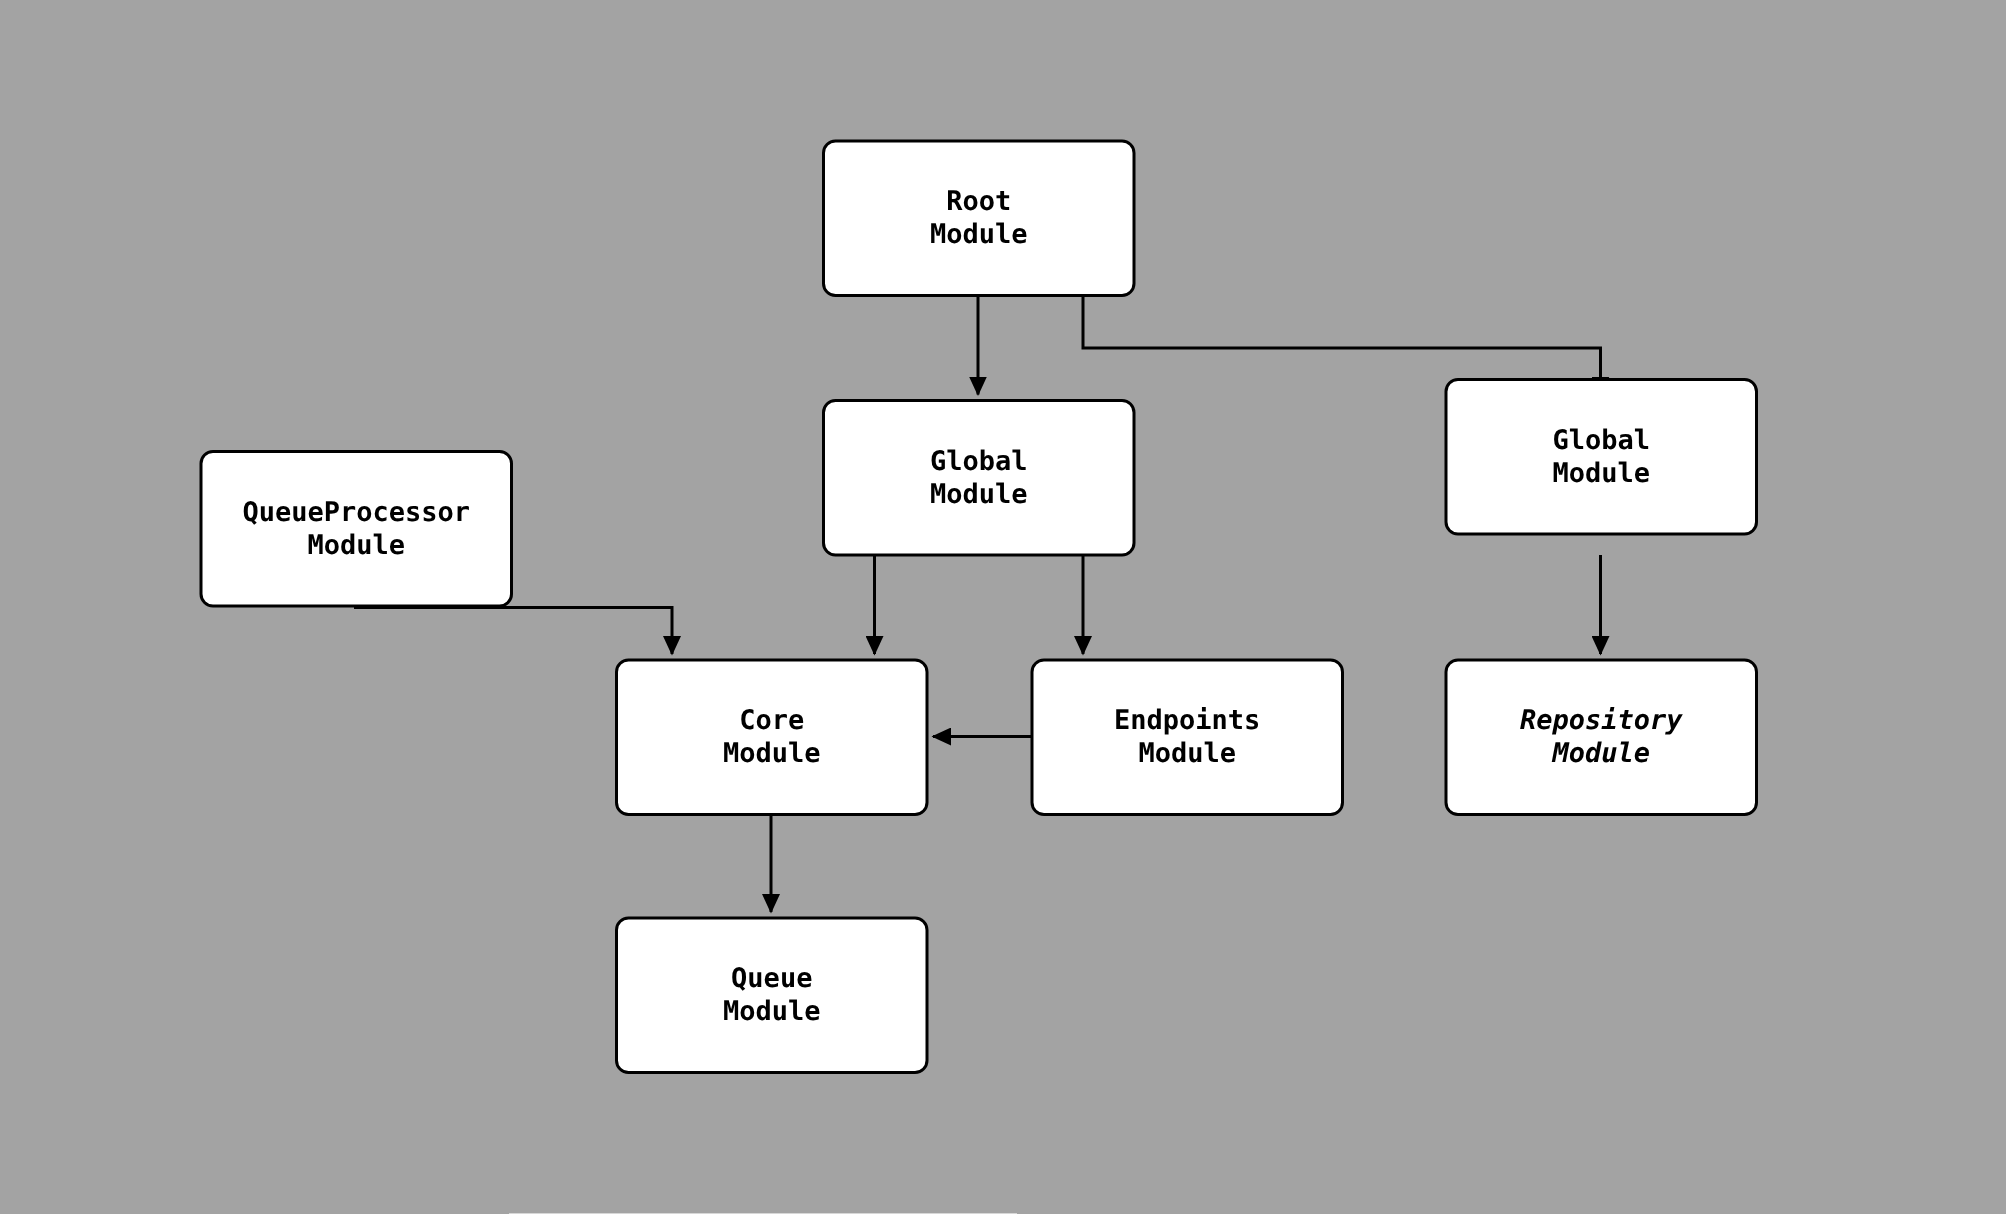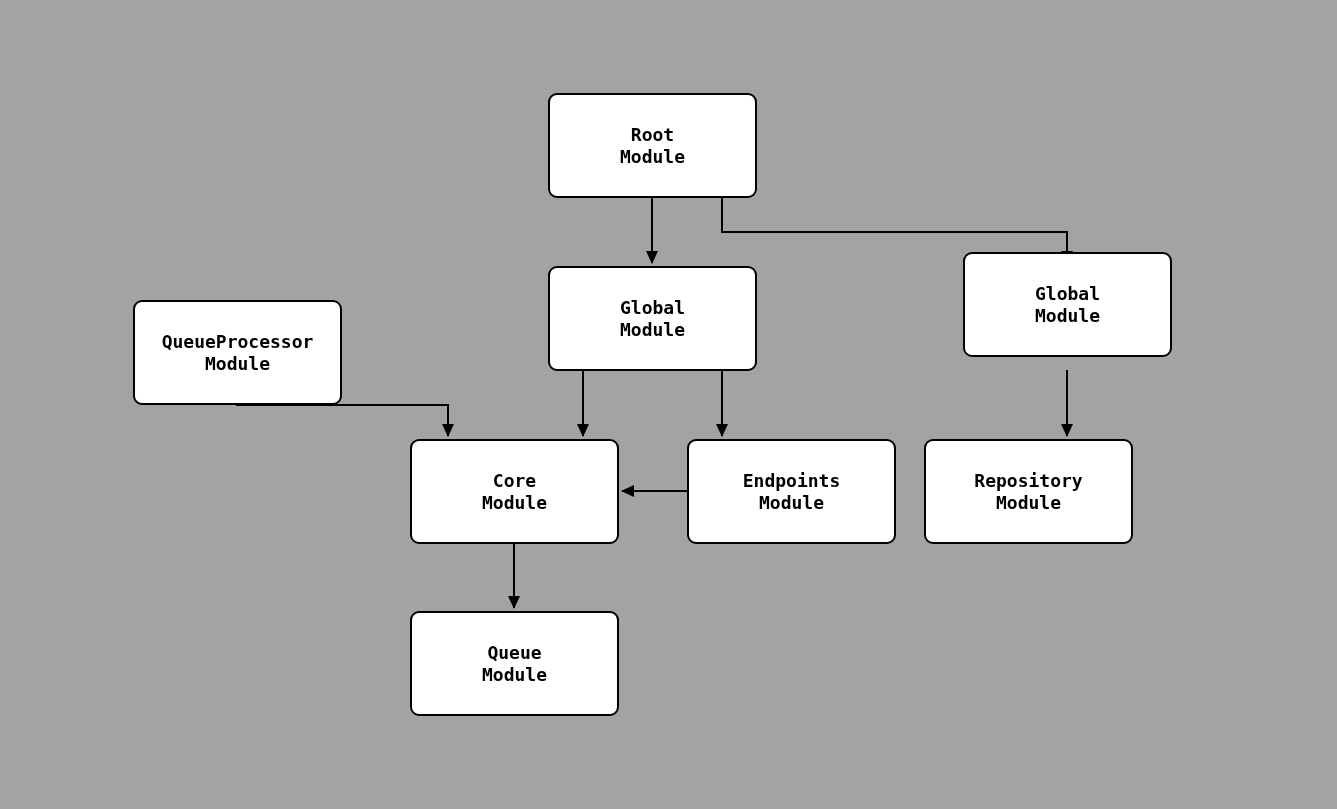--- a/index.html
+++ b/index.html
@@ -93,21 +93,21 @@
   <div class="node" style="left:410px; top:439px;">
     <span>Core</span>
     <span>Module</span>
   </div>
 
   <div class="node" style="left:687px; top:439px;">
     <span>Endpoints</span>
     <span>Module</span>
   </div>
 
-  <div class="node" style="left:924px; top:439px;">
+  <div class="node" style="left:963px; top:439px;font-style:italic;">
     <span>Repository</span>
     <span>Module</span>
   </div>
 
   <div class="node" style="left:410px; top:611px;text-align:right;">
     <span>Queue</span>
     <span>Module</span>
   </div>
 
 </div>

